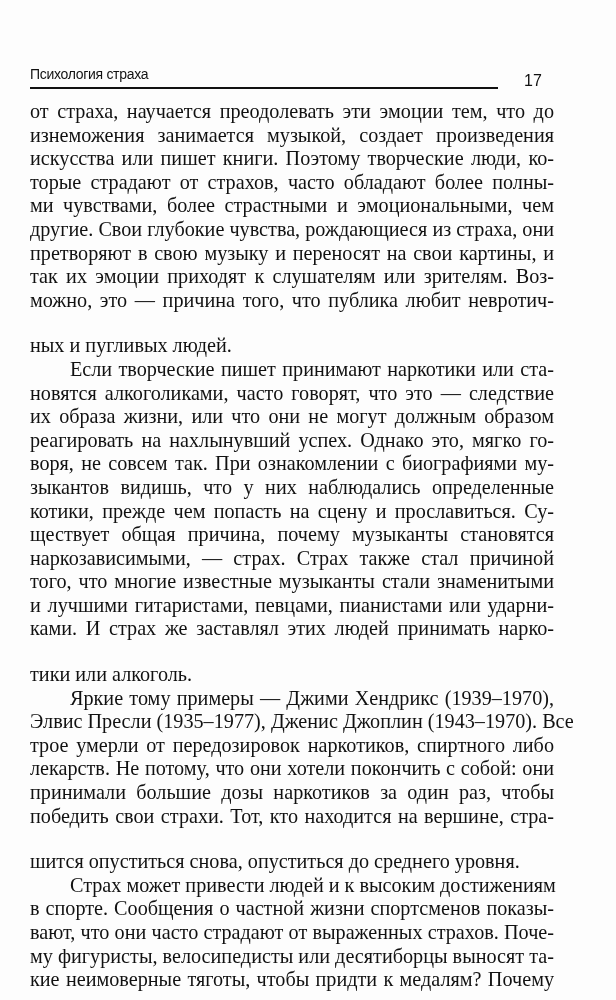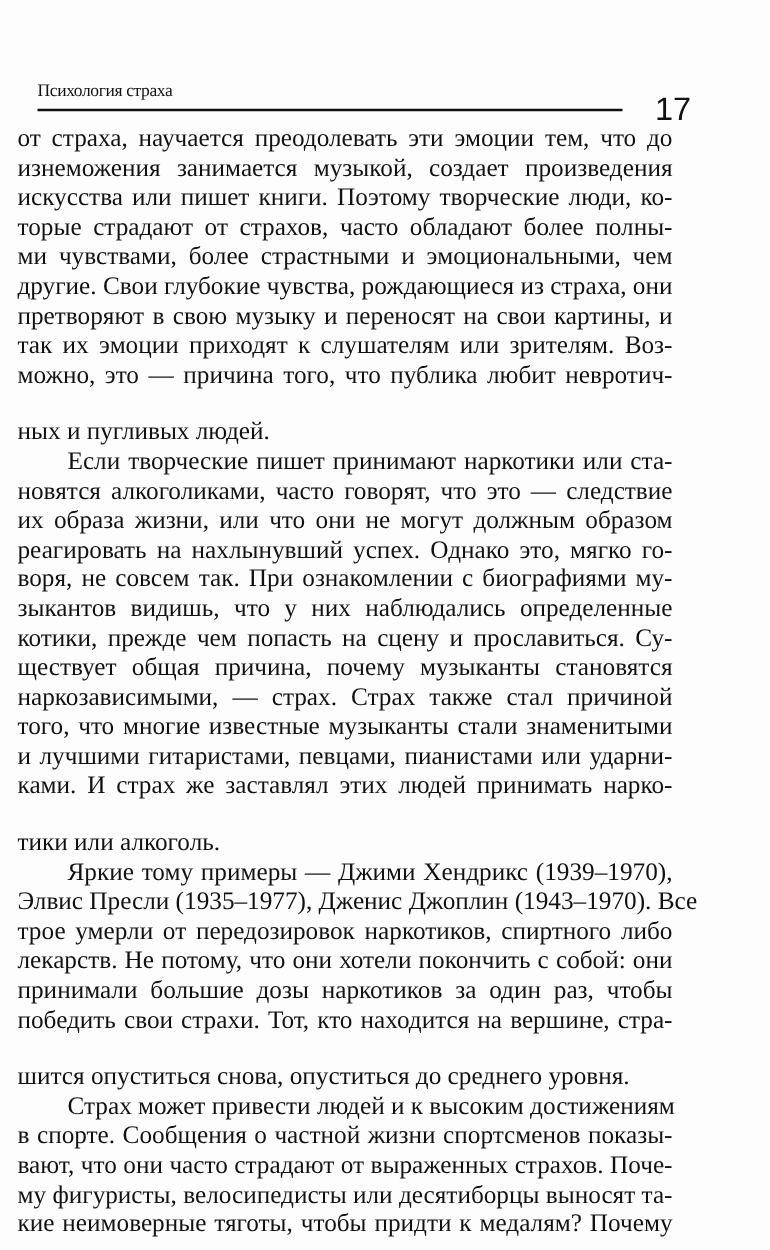--- a/index.html
+++ b/index.html
@@ -1,21 +1,21 @@
 <!DOCTYPE html>
 <html><head>
   <meta charset="utf-8">
   <style>
     html, body { margin:0; padding:0; background:#ffffff; }
     body { width:616px; height:1000px; overflow:hidden; position:relative; color:#1a1a1a; }
     .page { position:absolute; left:0; top:0; width:616px; height:1000px; background:#fdfdfd; }
-    .running-head { position:absolute; left:30px; top:66px; font-family:Liberation Serif, serif; font-size:14px; letter-spacing:-0.3px; color:#111; }
+    .running-head { position:absolute; left:30px; top:66px; font-family:Liberation Sans, sans-serif; font-size:14px; letter-spacing:-0.3px; color:#111; }
     .head-rule { position:absolute; left:30px; top:87px; width:468px; height:2px; background:#111; }
-    .page-number { position:absolute; left:524px; top:72px; font-family:"Liberation Sans", sans-serif; font-size:26px; color:#111; }
-    .body-text { position:absolute; left:14px; top:100px; width:524px; font-family:"Liberation Serif", serif; font-size:20.2px; line-height:23.6px; color:#111; }
+    .page-number { position:absolute; left:524px; top:72px; font-family:"Liberation Sans", sans-serif; font-size:16px; color:#111; }
+    .body-text { position:absolute; left:30px; top:100px; width:524px; font-family:"Liberation Serif", serif; font-size:20.2px; line-height:23.6px; color:#111; }
     .line { display:block; white-space:nowrap; text-align:justify; text-align-last:justify; height:23.6px; }
     .line.last { text-align-last:left;margin-top:22px; }
     .line.indent { padding-left:40px; }
   </style>
 </head>
 <body>
 
 <div class="page">
   <div class="running-head">Психология страха</div>
   <div class="head-rule"></div>

